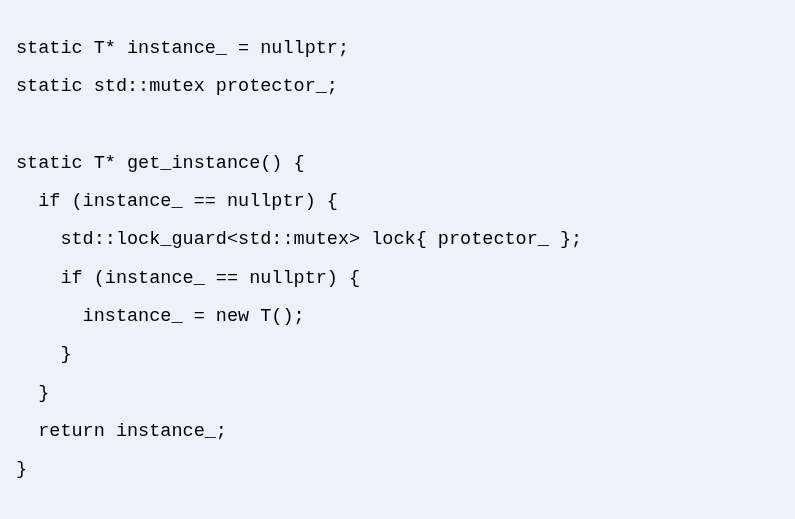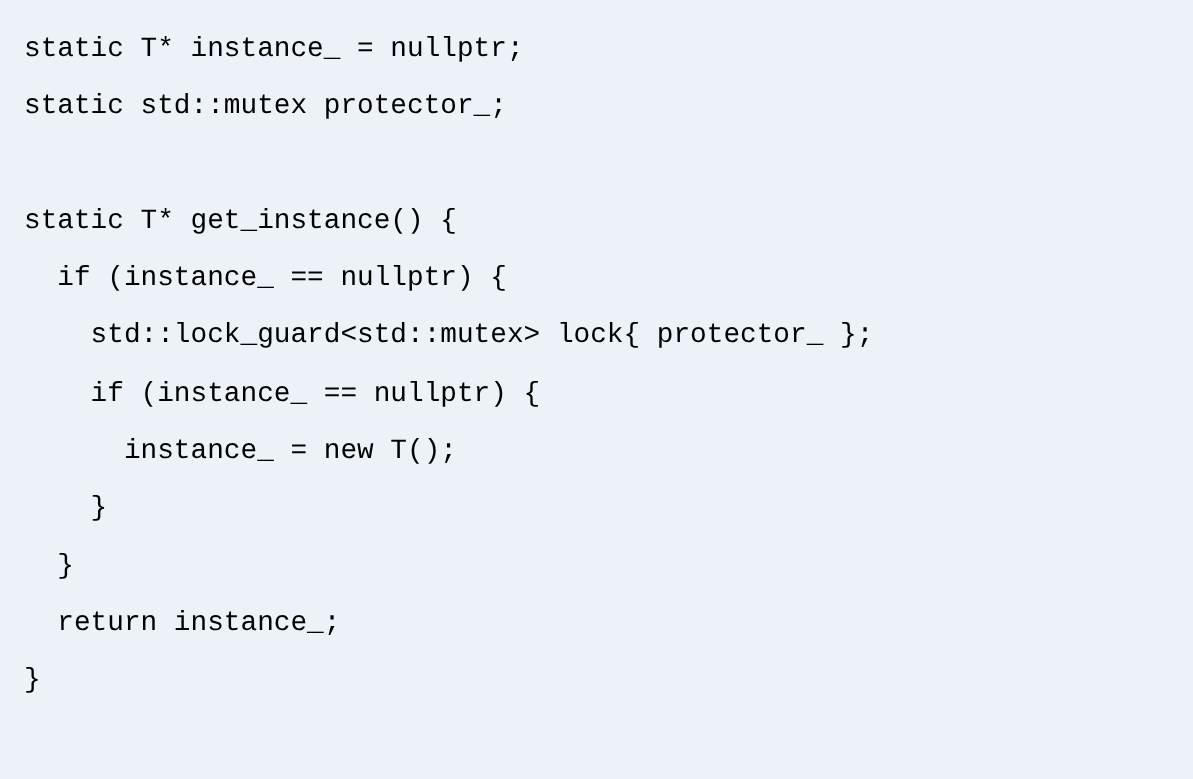--- a/index.html
+++ b/index.html
@@ -4,21 +4,21 @@
   <style>
     body {
       margin: 0;
       padding: 0;
       background: #edf2f9;
       width: 795px;
       height: 519px;
       box-sizing: border-box;
     }
     .code-block {
-      padding: 14px 16px;
+      padding: 30px 16px;
       font-family: Consolas, "Courier New", monospace;
       font-size: 18.5px;
       line-height: 2.07;
       color: #000;
       white-space: pre;
     }
   </style>
 </head>
 <body>
 

